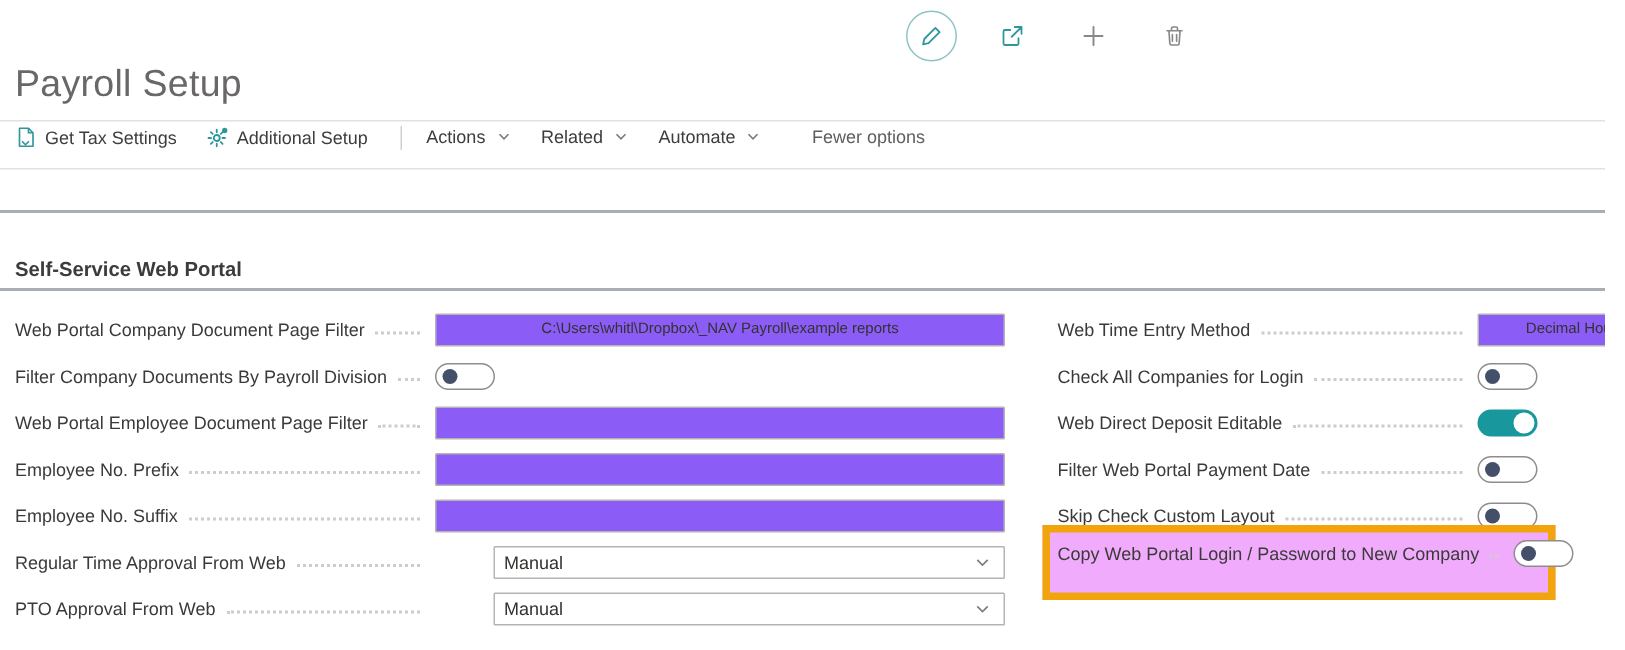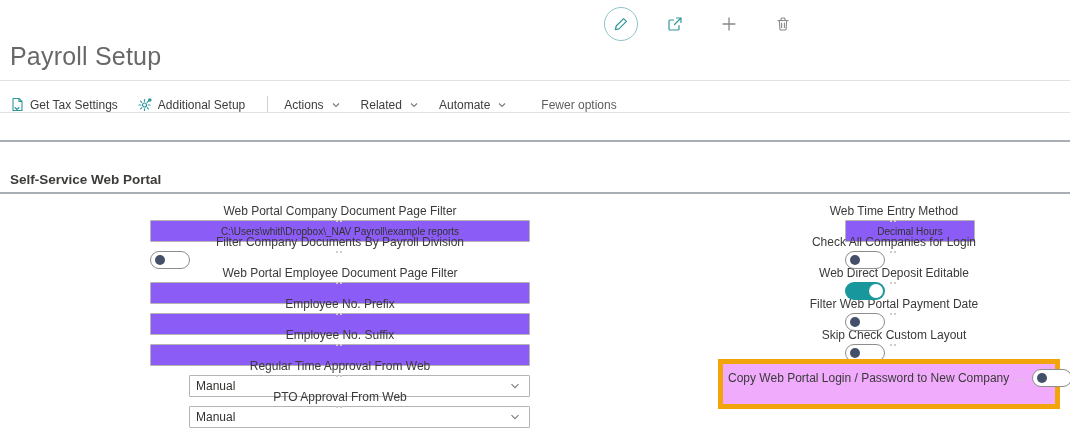--- a/index.html
+++ b/index.html
@@ -14,37 +14,37 @@
   
   .title{position:absolute;left:10px;top:42px;font-size:25px;font-weight:300;color:#6a6867;letter-spacing:.2px;}
 
   
   .hr{position:absolute;left:0;right:0;}
   .hr.thin{height:1px;background:#e4e2e0;}
   .hr.thick{height:2px;background:#a8aeb4;}
   .hr1{top:80px;} .hr2{top:112px;} .hr3{top:140px;} .hr4{top:192px;}
 
   
-  .actionbar{position:absolute;top:84px;left:10px;height:28px;display:flex;align-items:flex-end;font-size:12px;color:#3e3d3c;}
+  .actionbar{position:absolute;top:84px;left:10px;height:28px;display:flex;align-items:flex-start;font-size:12px;color:#3e3d3c;}
   .ab-item{display:flex;align-items:center;gap:5px;cursor:pointer;margin-right:20px;white-space:nowrap;}
   .ab-sep{width:1px;height:16px;background:#d2d0ce;margin:0 16px 0 2px;}
   .fewer{color:#605e5c;margin-left:14px;}
   .chev{display:inline-flex;margin-left:2px;}
 
   
   .crumb{position:absolute;top:116px;left:10px;height:22px;display:flex;align-items:center;font-size:13px;font-weight:bold;color:#33322f;cursor:pointer;}
   .crumb .chevr{margin-left:4px;display:inline-flex;}
 
   
   .section-title{position:absolute;top:172px;left:10px;font-size:13.5px;font-weight:bold;color:#3d3c3a;}
 
   
   .form{position:absolute;top:204px;left:10px;width:1073px;display:grid;grid-template-columns:660px 378px;column-gap:35px;font-size:12px;}
   .col{display:flex;flex-direction:column;}
-  .row{height:31px;display:flex;align-items:center;flex-direction:column;}
+  .row{height:31px;display:flex;align-items:center;}
   .label{white-space:nowrap;color:#3b3a39;}
   .dots{flex:1;border-bottom:2px dotted #cfccc9;margin:0 10px 0 7px;position:relative;top:2px;min-width:6px;}
   .ctrl-left{width:380px;flex:none;display:flex;align-items:center;}
   .ctrl-right{width:98px;flex:none;display:flex;align-items:center;}
   input.tfield{width:100%;height:22px;box-sizing:border-box;border:1px solid #b6b4b2;border-radius:1px;padding:0 6px;font-family:"Liberation Sans",sans-serif;font-size:10px;color:#33322f;background:#8b5cf6;outline:none;text-align:center;}
   input.tfield.clip{width:130px;}
   .combo{width:100%;height:22px;box-sizing:border-box;border:1px solid #b6b4b2;border-radius:1px;display:flex;align-items:center;justify-content:space-between;padding:0 8px 0 6px;background:#fff;cursor:pointer;margin-left:39px;}
   .combo .cval{color:#33322f;}
 
   

